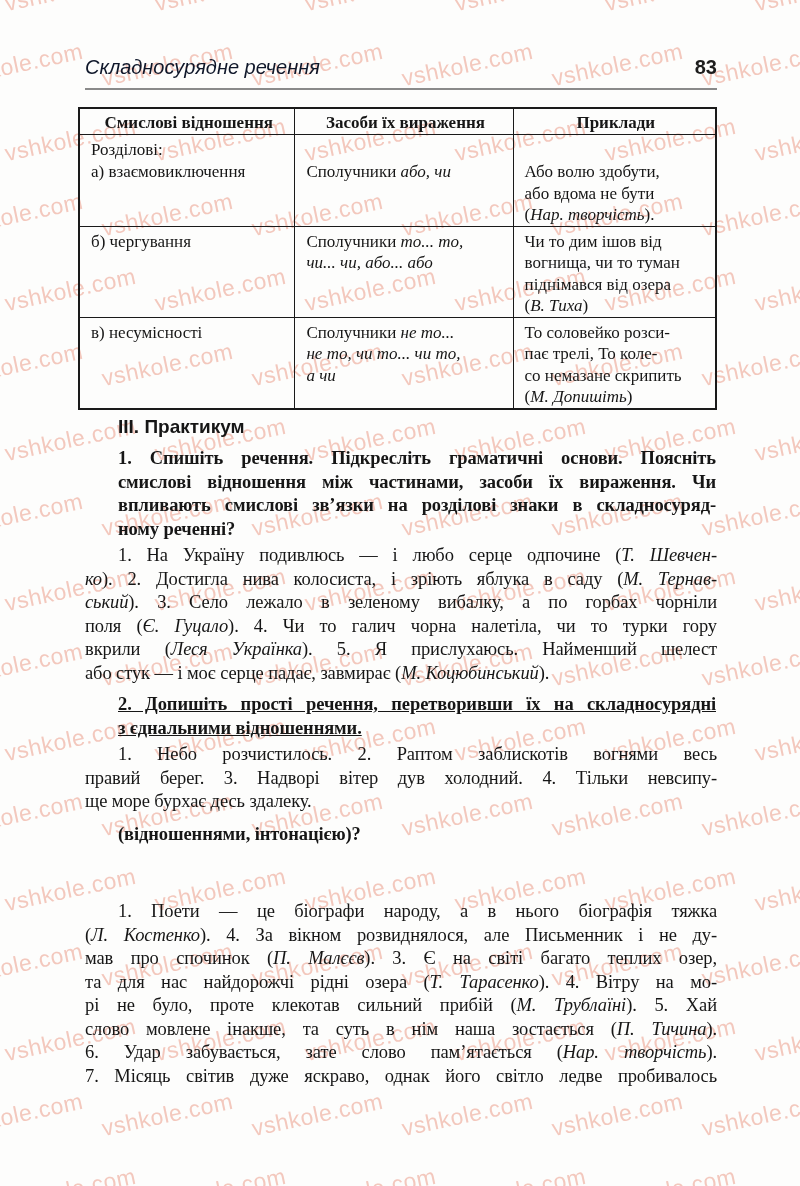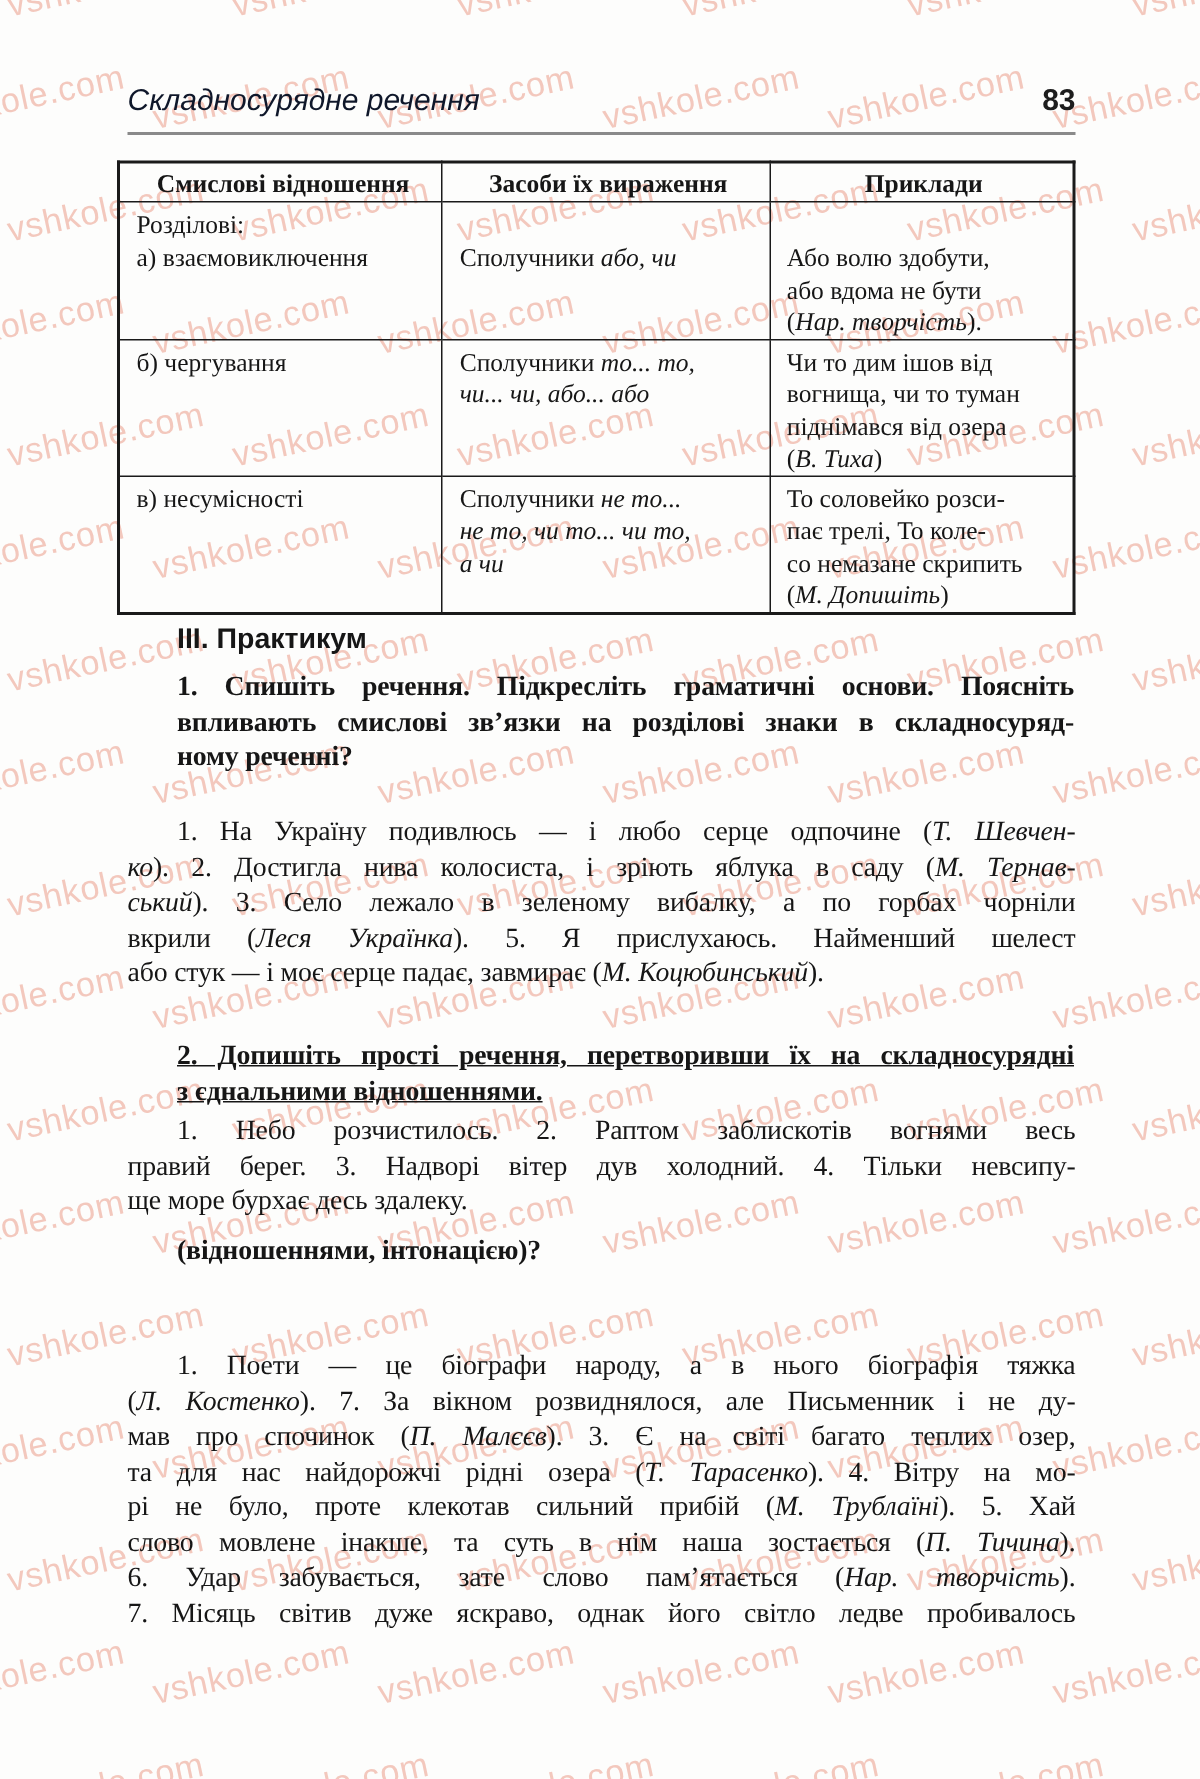--- a/index.html
+++ b/index.html
@@ -225,47 +225,49 @@
 (</span><span class="it">М. Допишіть</span><span>)</span></div>
             </td>
           </tr>
         </tbody>
     </table>
 
     <div class="practicum">III. Практикум</div>
 
     <div id="ex1h" class="txt-block ex-heading">
         <div class="line j"><span>1. Спишіть речення. Підкресліть граматичні основи. Поясніть</span></div>
+        <div class="line j"><span>смислові відношення між частинами, засоби їх вираження. Чи</span></div>
         <div class="line j"><span>впливають смислові зв’язки на розділові знаки в складносуряд-</span></div>
         <div class="line l"><span>ному реченні?</span></div>
       </div>
     <div id="ex1b" class="txt-block">
         <div class="line jf"><span>1. На Україну подивлюсь — і любо серце одпочине (</span><span class="it">Т. Шевчен-</span></div>
         <div class="line j"><span class="it">ко</span><span>). 2. Достигла нива колосиста, і зріють яблука в саду (</span><span class="it">М. Тернав-</span></div>
         <div class="line j"><span class="it">ський</span><span>). 3. Село лежало в зеленому вибалку, а по горбах чорніли</span></div>
+        <div class="line j"><span>поля (</span><span class="it">Є. Гуцало</span><span>). 4. Чи то галич чорна налетіла, чи то турки гору</span></div>
         <div class="line j"><span>вкрили (</span><span class="it">Леся Українка</span><span>). 5. Я прислухаюсь. Найменший шелест</span></div>
         <div class="line l"><span>або стук — і моє серце падає, завмирає (</span><span class="it">М. Коцюбинський</span><span>).</span></div>
       </div>
 
     <div id="ex2h" class="txt-block ex-heading">
         <div class="line j"><span>2. Допишіть прості речення, перетворивши їх на складносурядні</span></div>
         <div class="line l"><span>з єднальними відношеннями.</span></div>
       </div>
     <div id="ex2b" class="txt-block">
         <div class="line jf"><span>1. Небо розчистилось. 2. Раптом заблискотів вогнями весь</span></div>
         <div class="line j"><span>правий берег. 3. Надворі вітер дув холодний. 4. Тільки невсипу-</span></div>
         <div class="line l"><span>ще море бурхає десь здалеку.</span></div>
       </div>
 
     <div id="ex3h" class="txt-block ex-heading">
         <div class="line l"><span>(відношеннями, інтонацією)?</span></div>
       </div>
     <div id="ex3b" class="txt-block">
         <div class="line jf"><span>1. Поети — це біографи народу, а в нього біографія тяжка</span></div>
-        <div class="line j"><span>(</span><span class="it">Л. Костенко</span><span>). 7. За вікном розвиднялося, але Письменник і не ду-</span></div>
+        <div class="line j"><span>(</span><span class="it">Л. Костенко</span><span>). 4. За вікном розвиднялося, але Письменник і не ду-</span></div>
         <div class="line j"><span>мав про спочинок (</span><span class="it">П. Малєєв</span><span>). 3. Є на світі багато теплих озер,</span></div>
         <div class="line j"><span>та для нас найдорожчі рідні озера (</span><span class="it">Т. Тарасенко</span><span>). 4. Вітру на мо-</span></div>
         <div class="line j"><span>рі не було, проте клекотав сильний прибій (</span><span class="it">М. Трублаїні</span><span>). 5. Хай</span></div>
         <div class="line j"><span>слово мовлене інакше, та суть в нім наша зостається (</span><span class="it">П. Тичина</span><span>).</span></div>
         <div class="line j"><span>6. Удар забувається, зате слово пам’ятається (</span><span class="it">Нар. творчість</span><span>).</span></div>
         <div class="line j"><span>7. Місяць світив дуже яскраво, однак його світло ледве пробивалось</span></div>
       </div>
 
   </div>
 </div>

